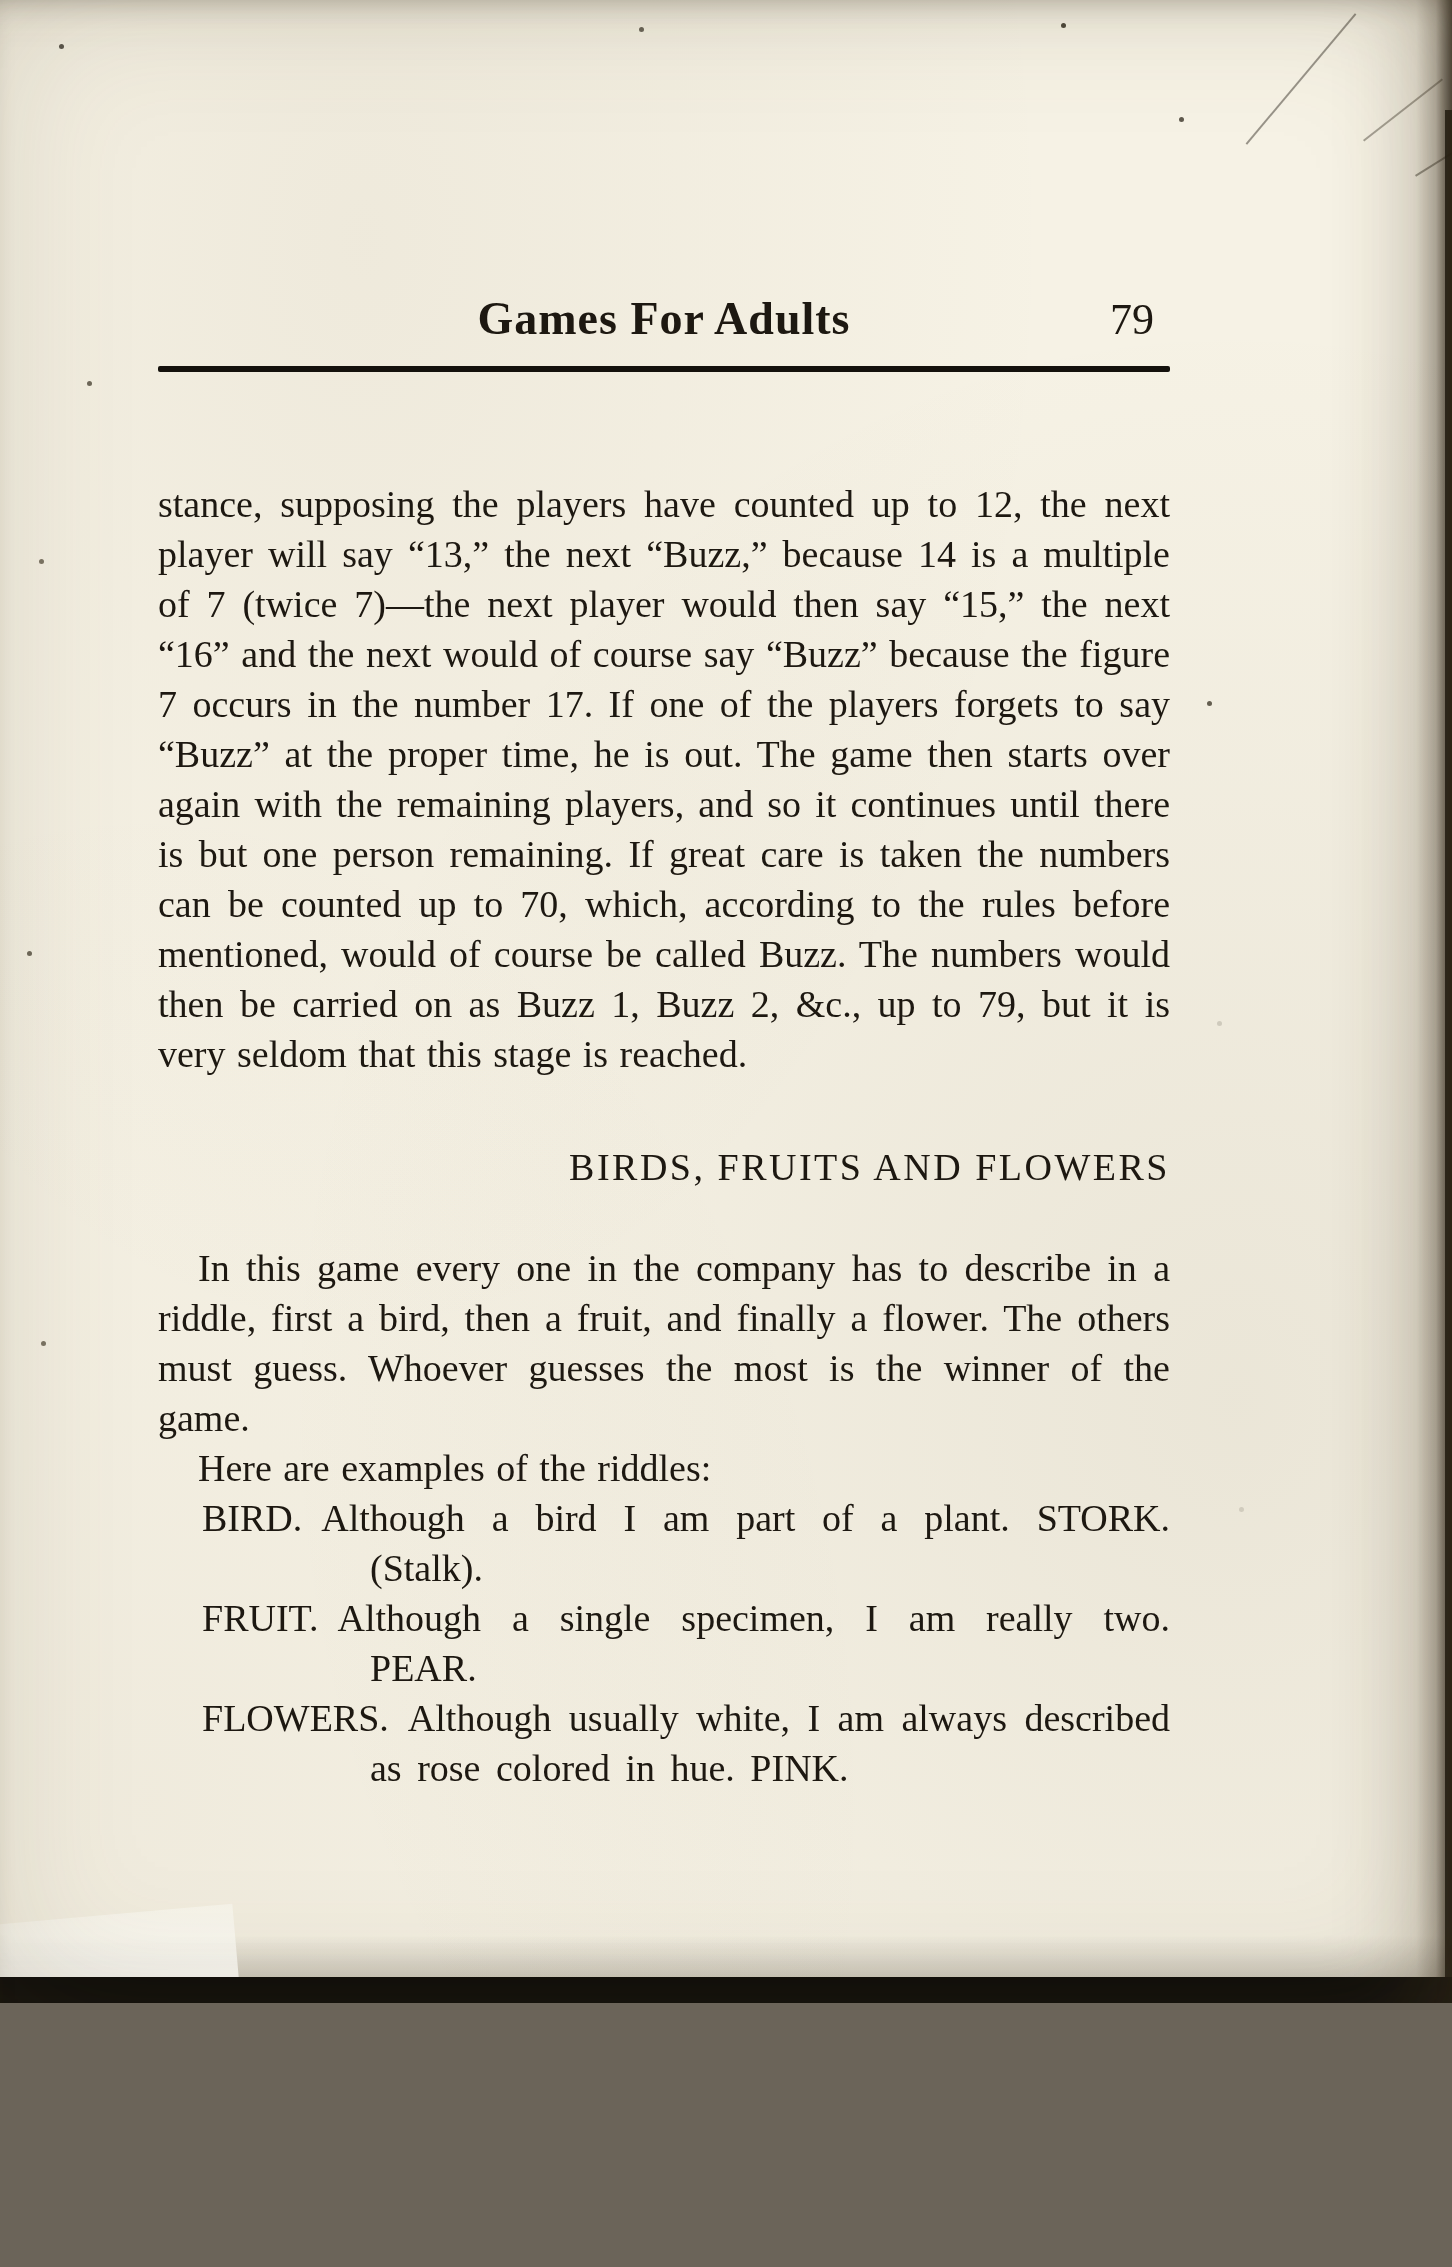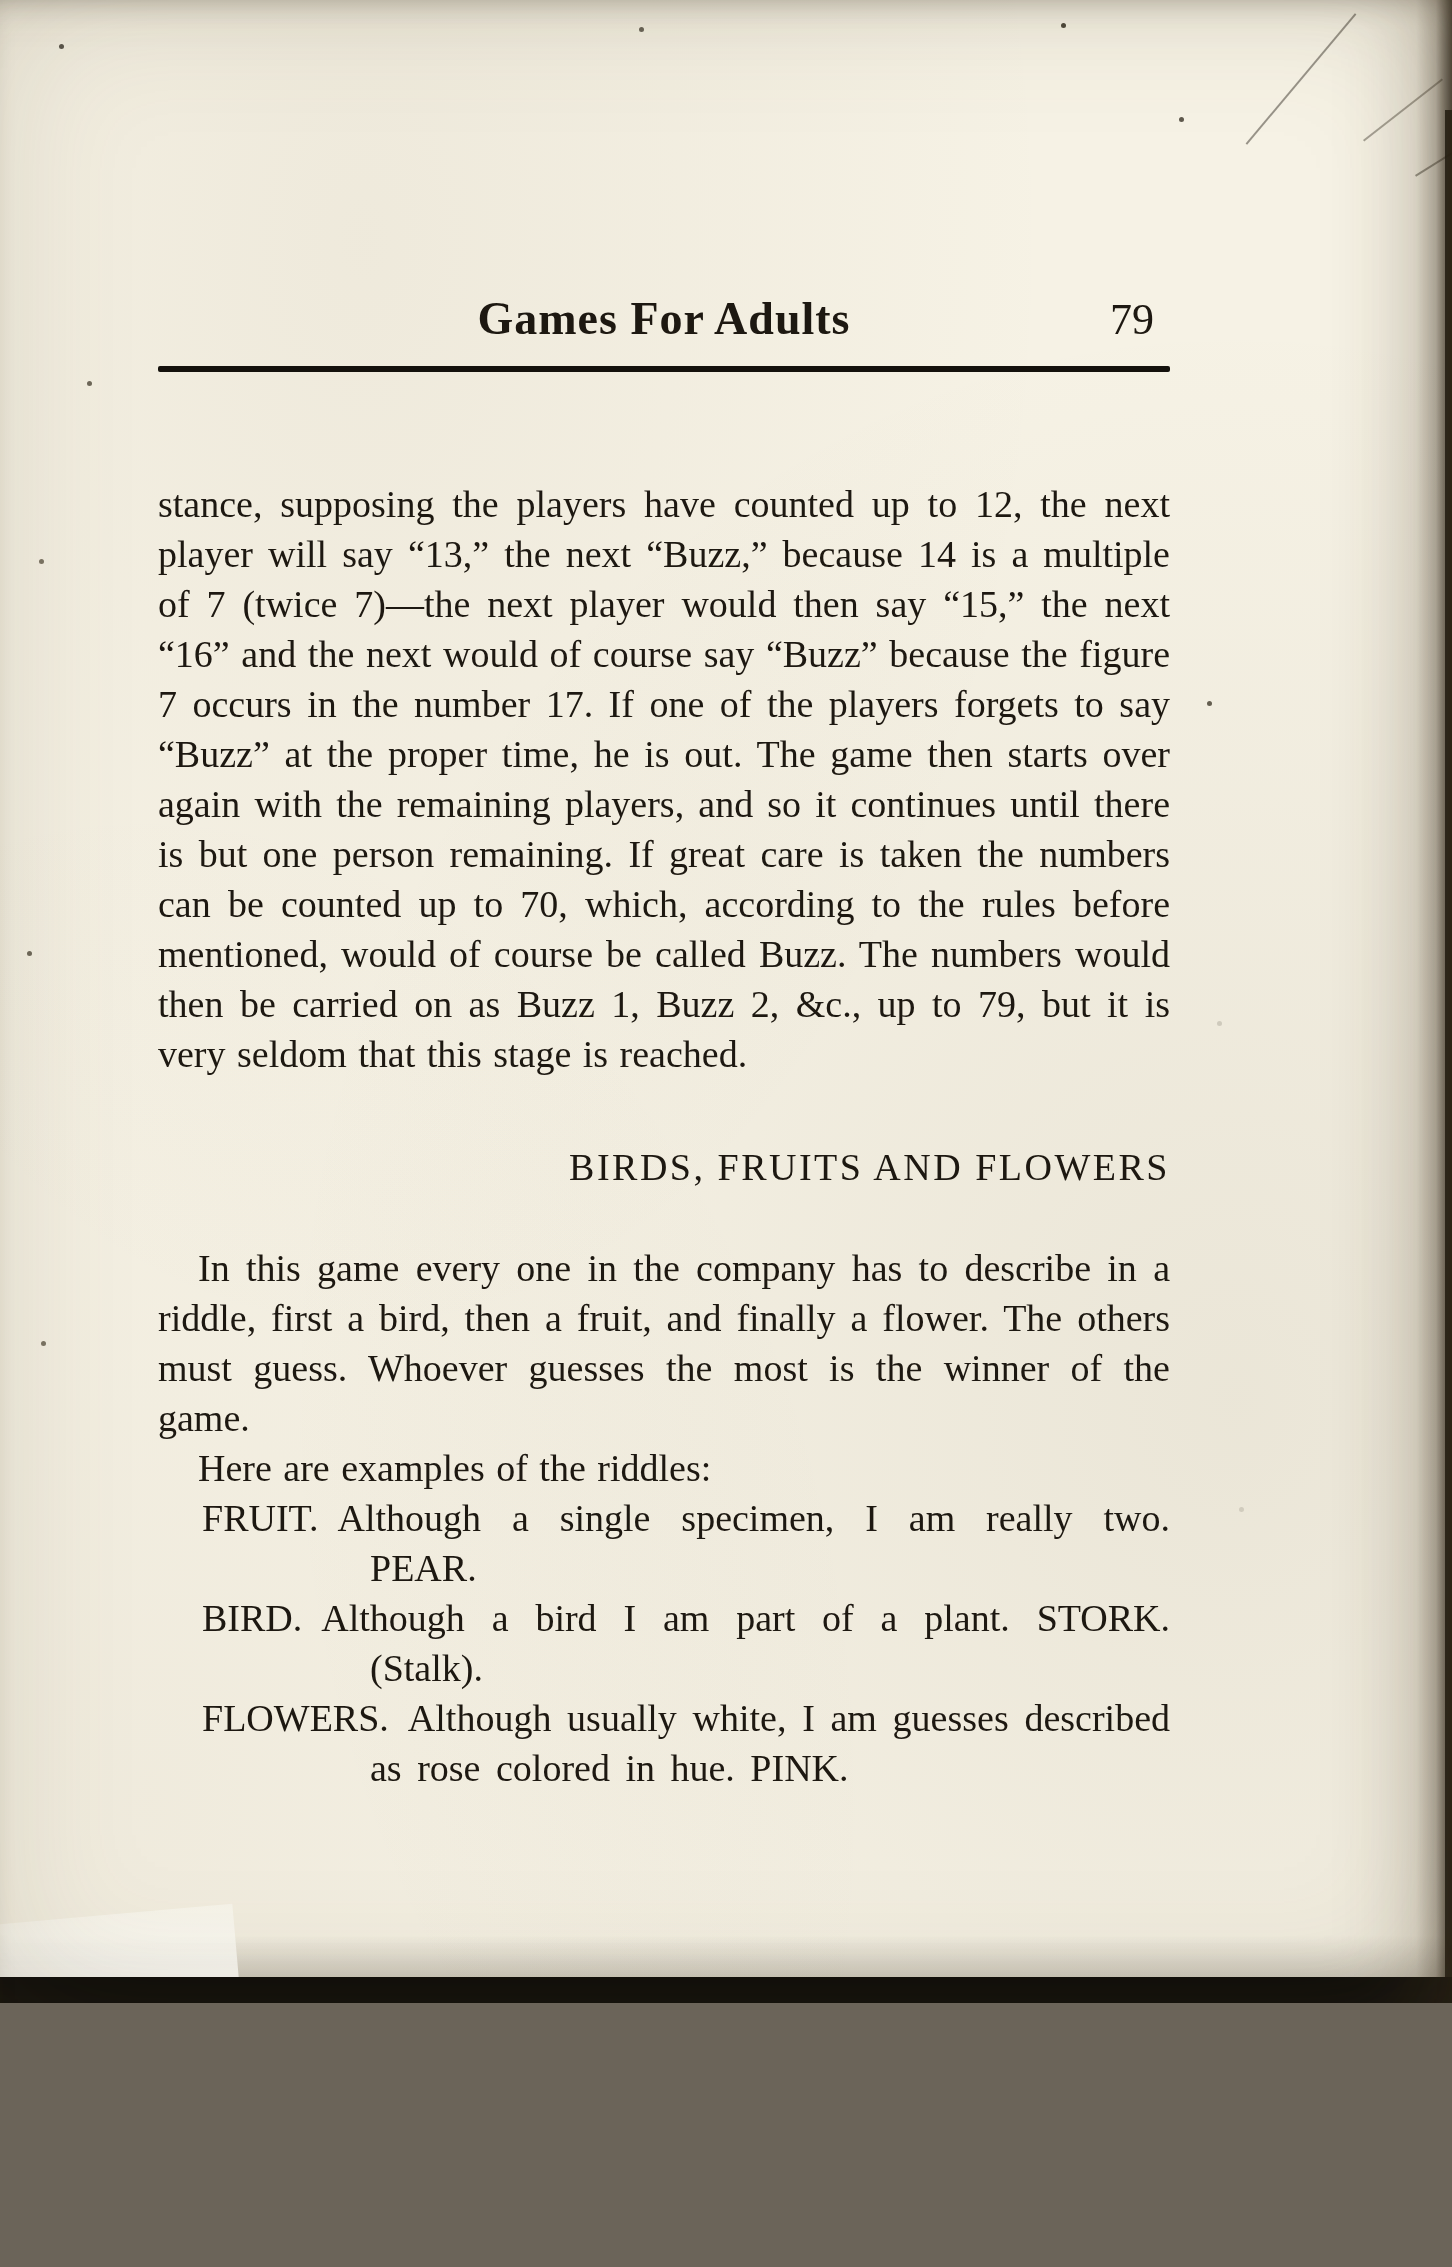--- a/index.html
+++ b/index.html
@@ -137,21 +137,21 @@
     <div class="content">
 
       <p class="body">stance, supposing the players have counted up to 12, the next player will say “13,” the next “Buzz,” because 14 is a multiple of 7 (twice 7)—the next player would then say “15,” the next “16” and the next would of course say “Buzz” because the figure 7 occurs in the number 17.  If one of the players forgets to say “Buzz” at the proper time, he is out.  The game then starts over again with the remaining players, and so it continues until there is but one person remaining.  If great care is taken the numbers can be counted up to 70, which, according to the rules before mentioned, would of course be called Buzz.  The numbers would then be carried on as Buzz 1, Buzz 2, &amp;c., up to 79, but it is very seldom that this stage is reached.</p>
 
       <h2 class="section-heading">BIRDS, FRUITS AND FLOWERS</h2>
 
       <p class="body indent">In this game every one in the company has to describe in a riddle, first a bird, then a fruit, and finally a flower.  The others must guess.  Whoever guesses the most is the winner of the game.</p>
 
       <p class="body indent">Here are examples of the riddles:</p>
 
+      <p class="riddle"><span>BIRD.</span> <span>Although a bird I am part of a plant.</span> <span>STORK.  (Stalk).</span></p>
+
       <p class="riddle"><span>FRUIT.</span> <span>Although a single specimen, I am really two.</span> <span>PEAR.</span></p>
 
-      <p class="riddle"><span>BIRD.</span> <span>Although a bird I am part of a plant.</span> <span>STORK.  (Stalk).</span></p>
-
-      <p class="riddle"><span>FLOWERS.</span> <span>Although usually white, I am guesses described as rose colored in hue.</span> <span>PINK.</span></p>
+      <p class="riddle"><span>FLOWERS.</span> <span>Although usually white, I am always described as rose colored in hue.</span> <span>PINK.</span></p>
 
     </div>
   </div>
 </div>
 
 </body></html>

